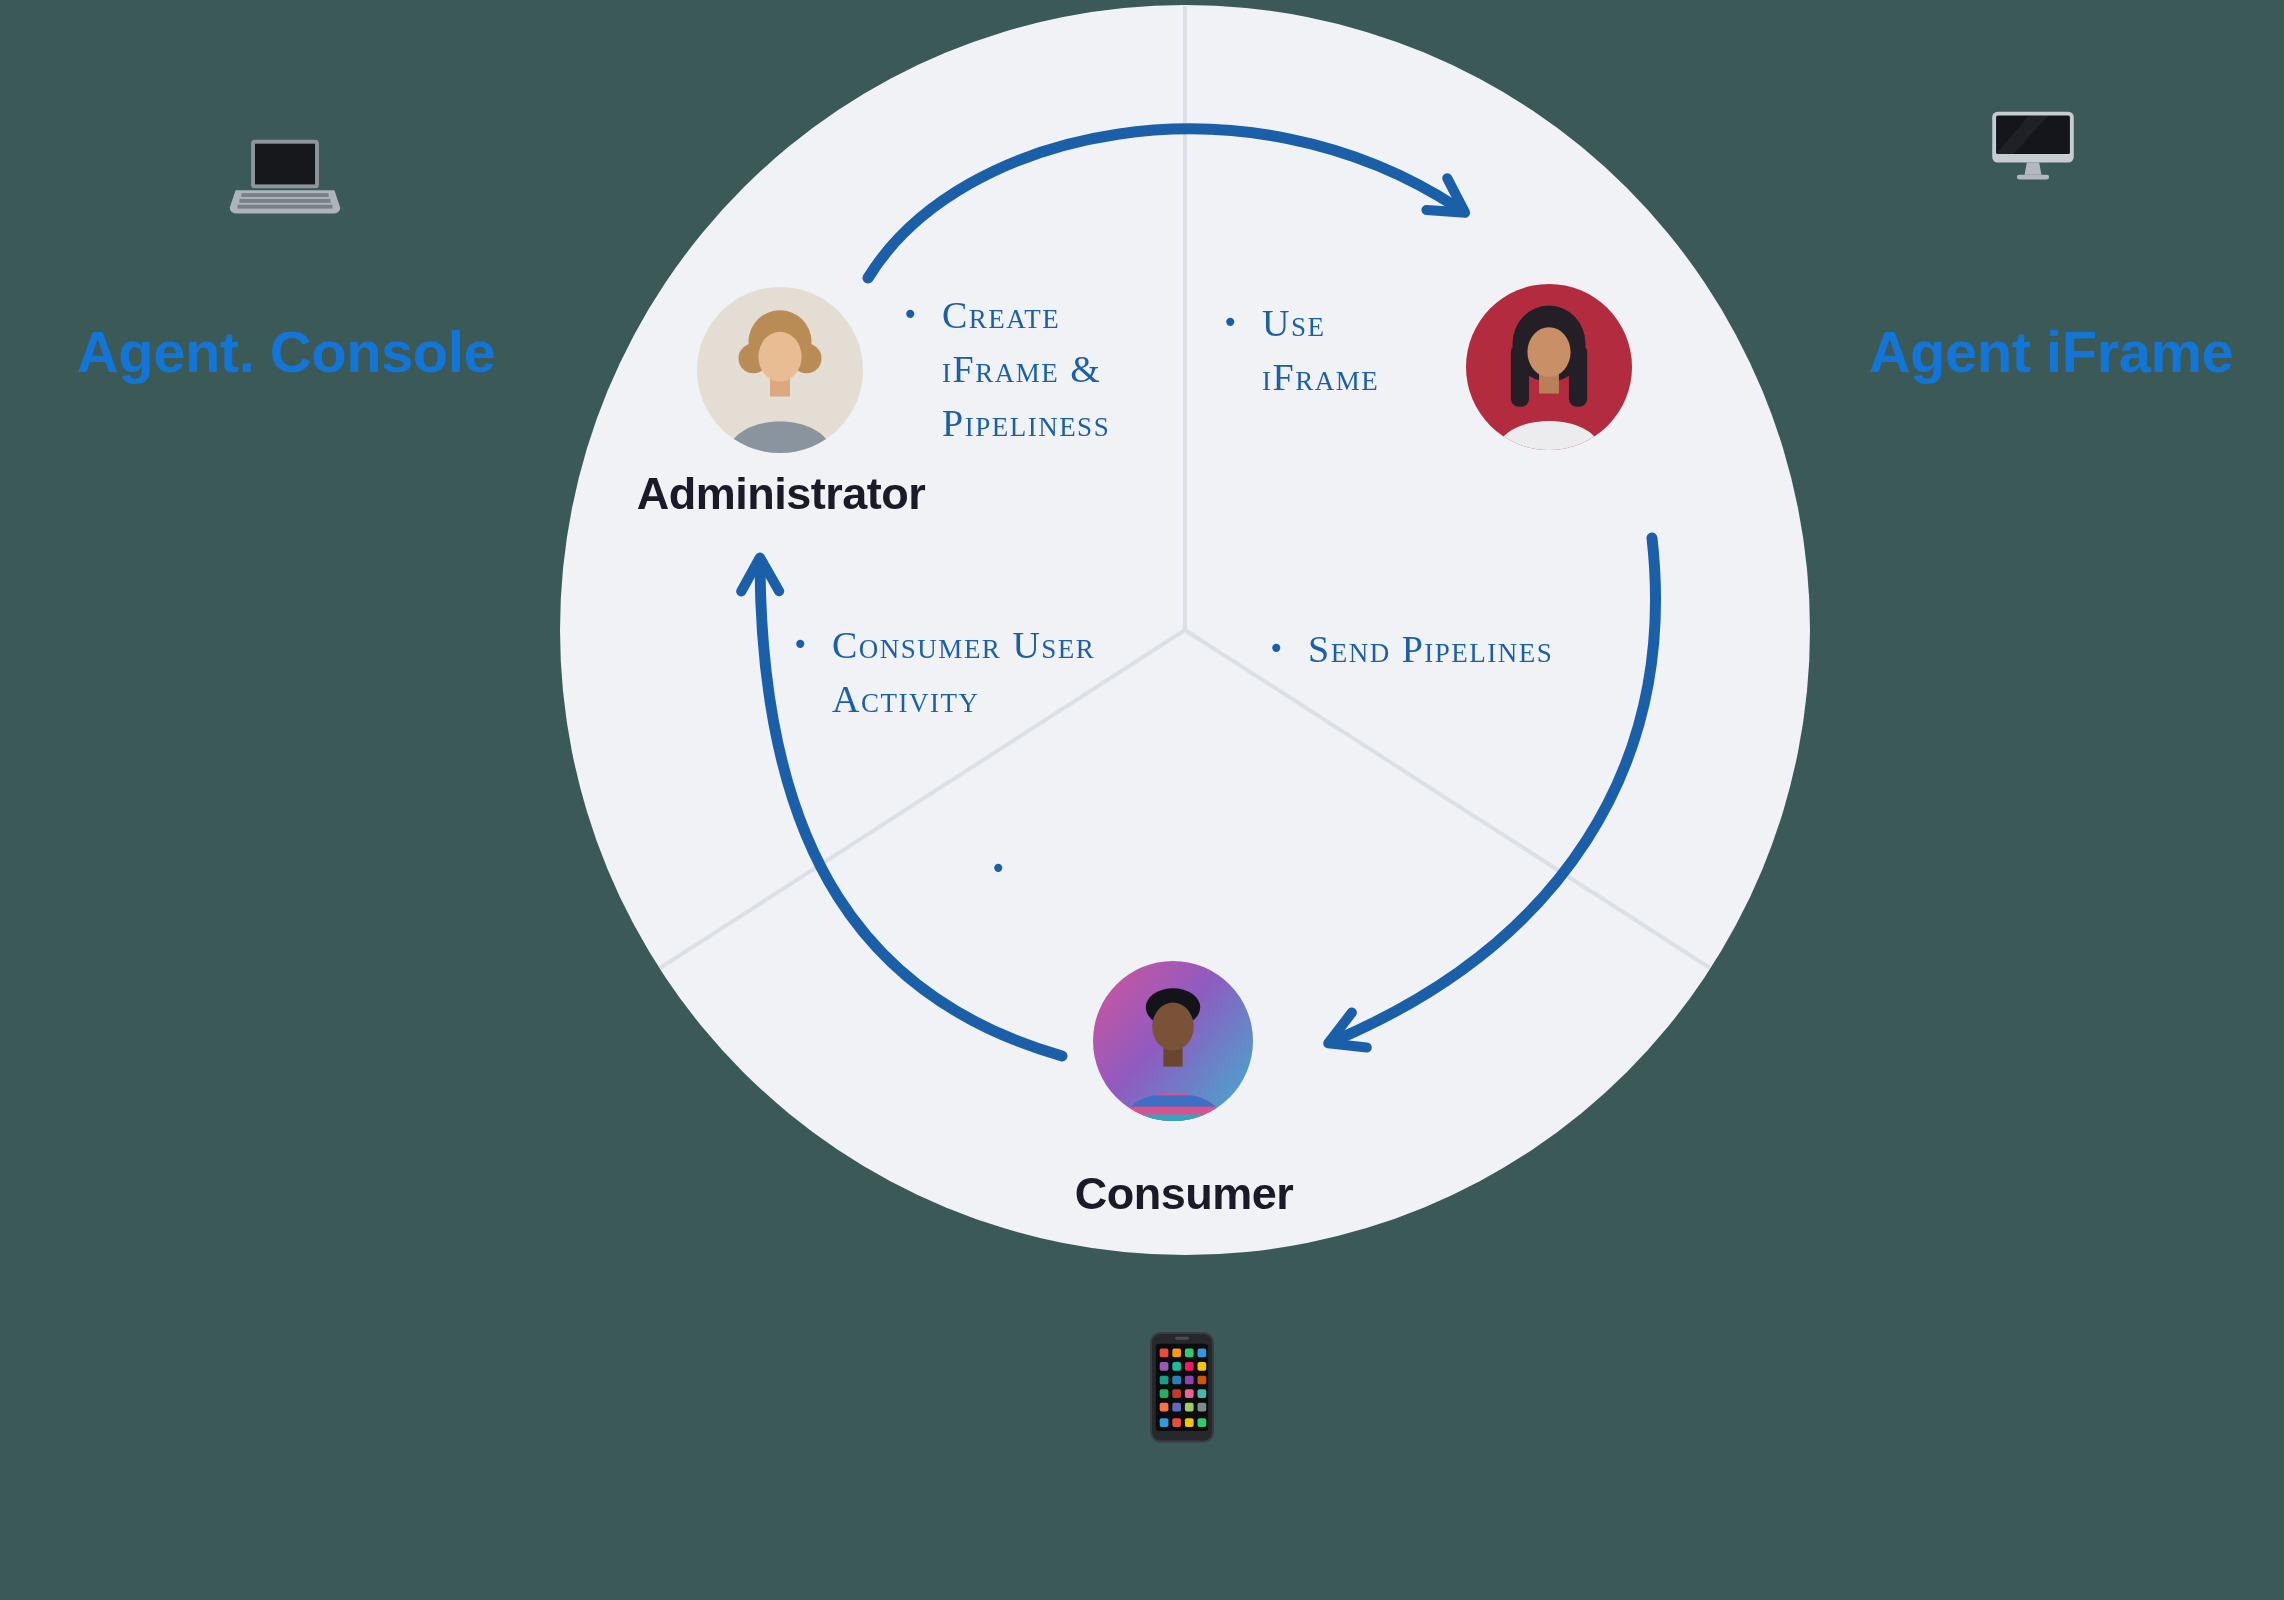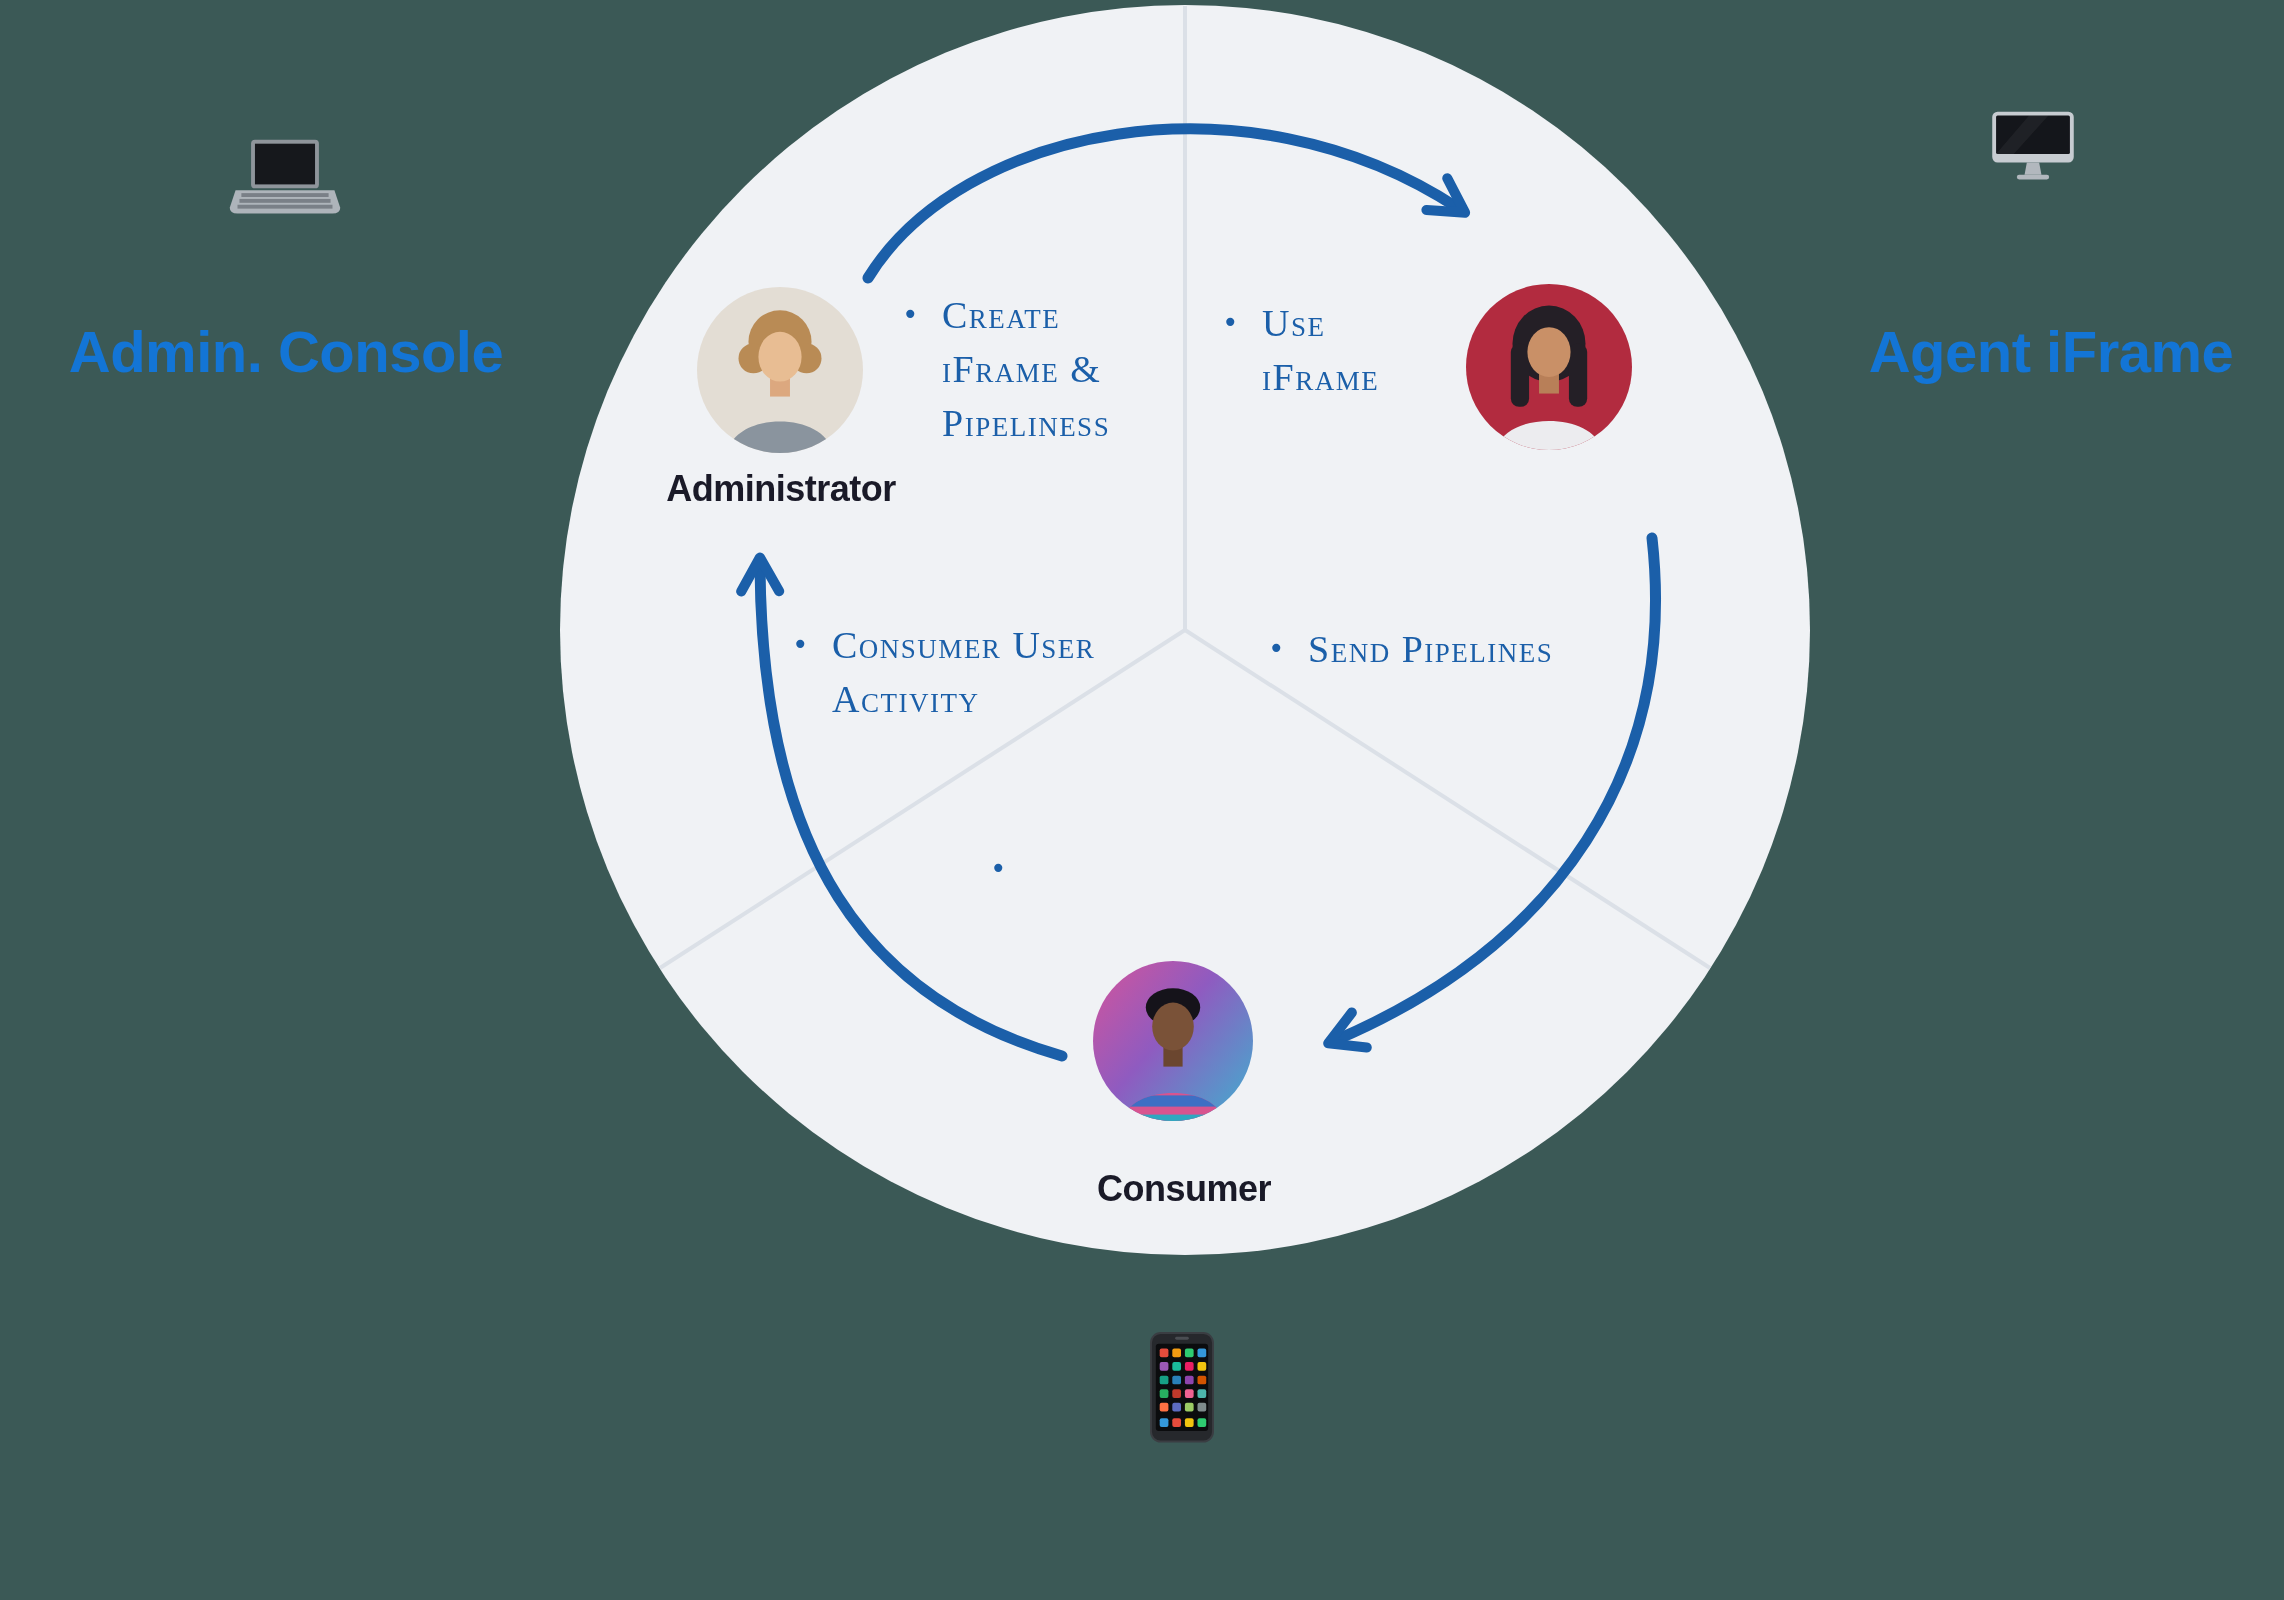--- a/index.html
+++ b/index.html
@@ -22,21 +22,21 @@
   .avatar{
     position:absolute;border-radius:50%;overflow:hidden;
   }
   .avatar svg{display:block;width:100%;height:100%;}
   .avatar-admin{background:#E3DDD4;}
   .avatar-agent{background:#B22B3F;}
   .avatar-consumer{background:linear-gradient(130deg,#d4549b 0%,#8f5bc0 45%,#3fb0cf 100%);}
 
   
   .role-label{
-    position:absolute;font-size:36px;font-weight:700;color:#1A1A28;
+    position:absolute;font-size:45px;font-weight:700;color:#1A1A28;
     text-align:center;white-space:nowrap;letter-spacing:-0.5px;
   }
 
   
   .annotation{
     position:absolute;display:flex;gap:22px;color:#1B5FA9;
     font-family:"DejaVu Sans",sans-serif;font-variant:small-caps;
     font-size:38px;line-height:54px;letter-spacing:1.5px;
   }
   .annotation .bullet{font-size:28px;line-height:54px;}
@@ -72,21 +72,21 @@
   <div class="device" style="left:222px;top:134px;width:126px;height:107px;">
     <svg viewBox="0 0 130 110">
       <rect x="30" y="6" width="70" height="50" rx="4" fill="#8f959b"></rect>
       <rect x="34" y="10" width="62" height="42" fill="#16181c"></rect>
       <path d="M14 58 L116 58 L122 76 Q122 82 114 82 L16 82 Q8 82 8 76 Z" fill="#aeb4ba"></path>
       <rect x="20" y="61" width="90" height="4" fill="#7a8087"></rect>
       <rect x="18" y="67" width="94" height="4" fill="#7a8087"></rect>
       <rect x="16" y="73" width="98" height="4" fill="#7a8087"></rect>
     </svg>
   </div>
-  <div class="outer-label" style="left:6px;top:318px;width:560px;">Admin. Console</div>
+  <div class="outer-label" style="left:6px;top:318px;width:560px;">Agent. Console</div>
 
   <div class="device" style="left:1983px;top:104px;width:100px;height:85px;">
     <svg viewBox="0 0 130 110">
       <rect x="12" y="10" width="106" height="66" rx="7" fill="#c7ccd1"></rect>
       <rect x="17" y="15" width="96" height="50" rx="2" fill="#14161b"></rect>
       <polygon points="17,65 60,15 85,15 40,65" fill="rgba(255,255,255,0.05)"></polygon>
       <path d="M57 76 L73 76 L76 92 L54 92 Z" fill="#b2b8be"></path>
       <rect x="44" y="92" width="42" height="6" rx="3" fill="#b2b8be"></rect>
     </svg>
   </div>

